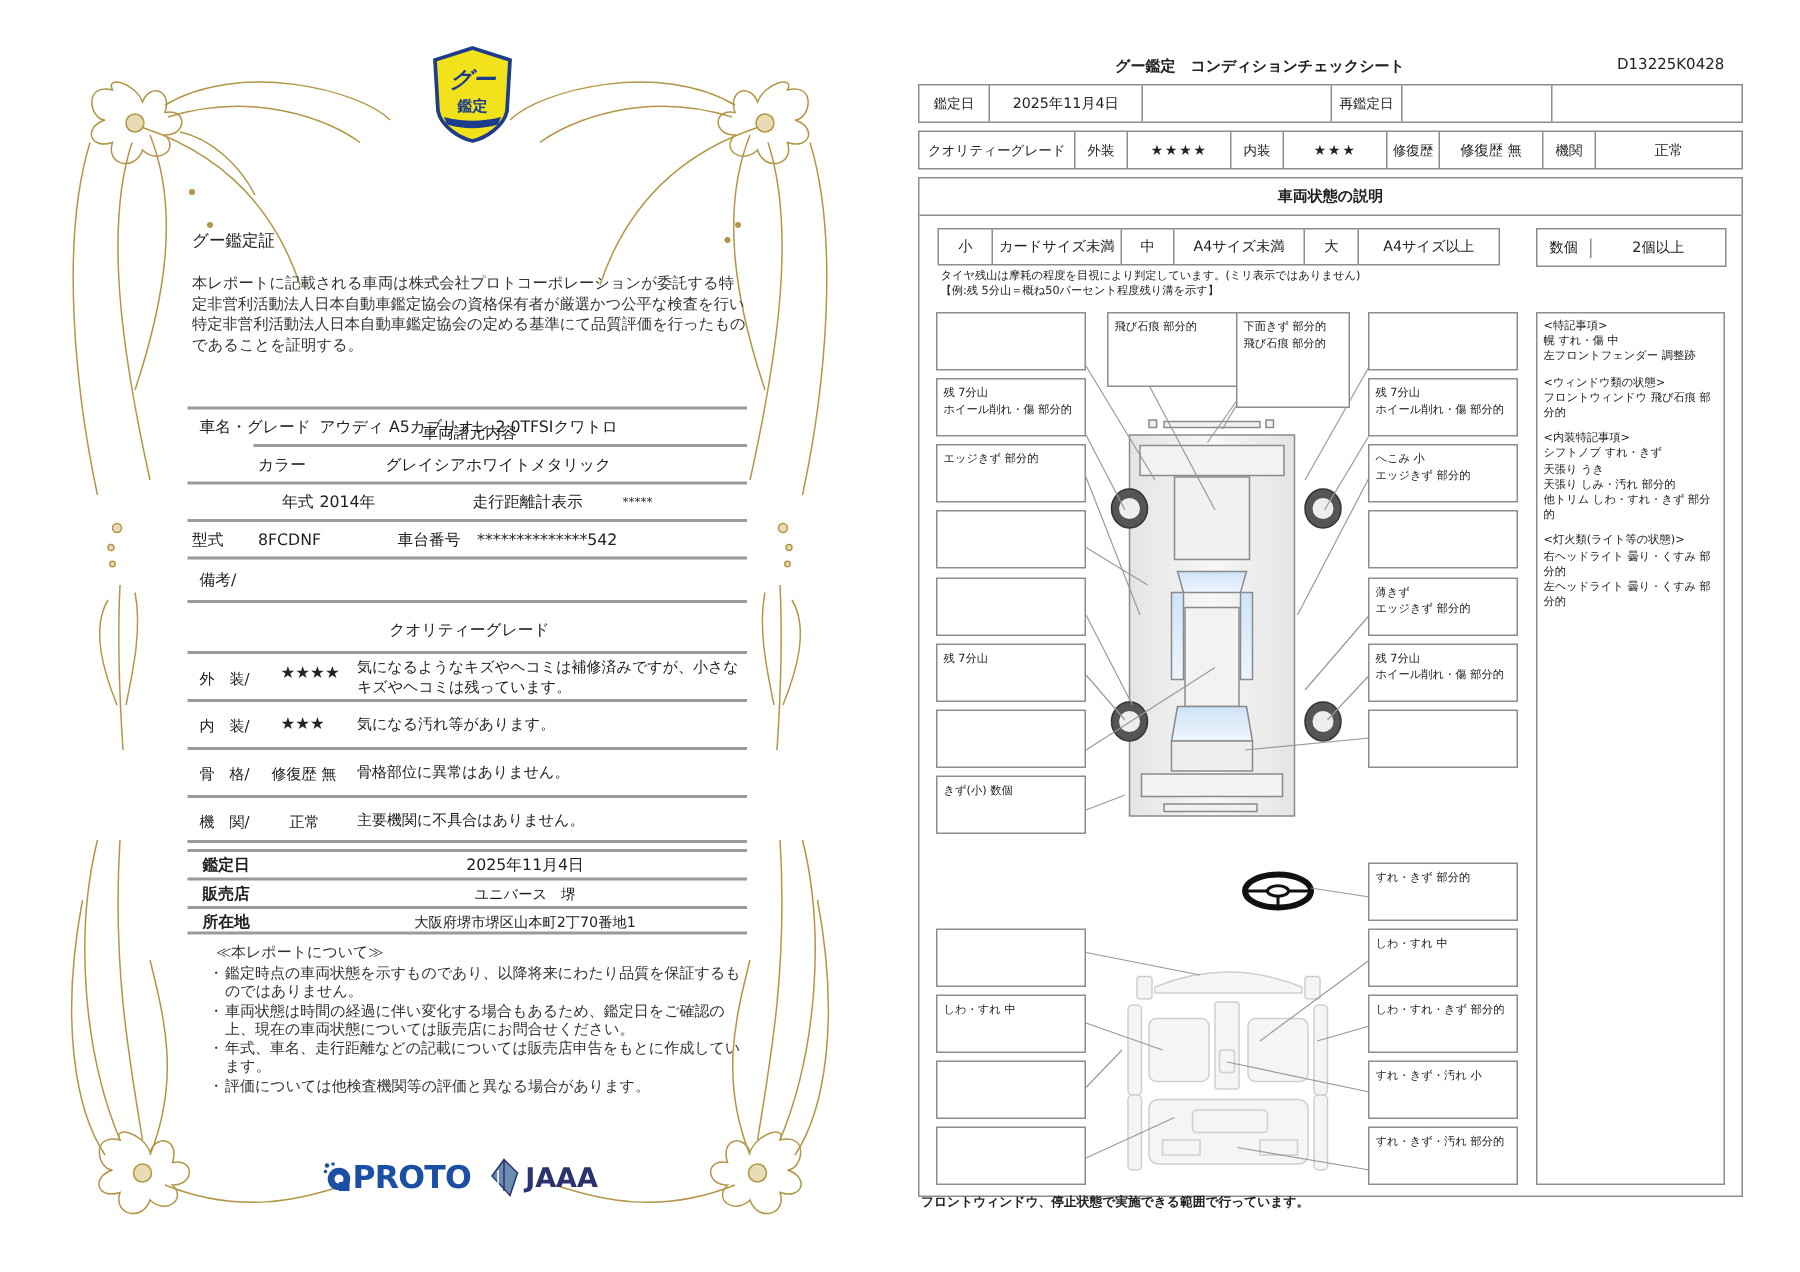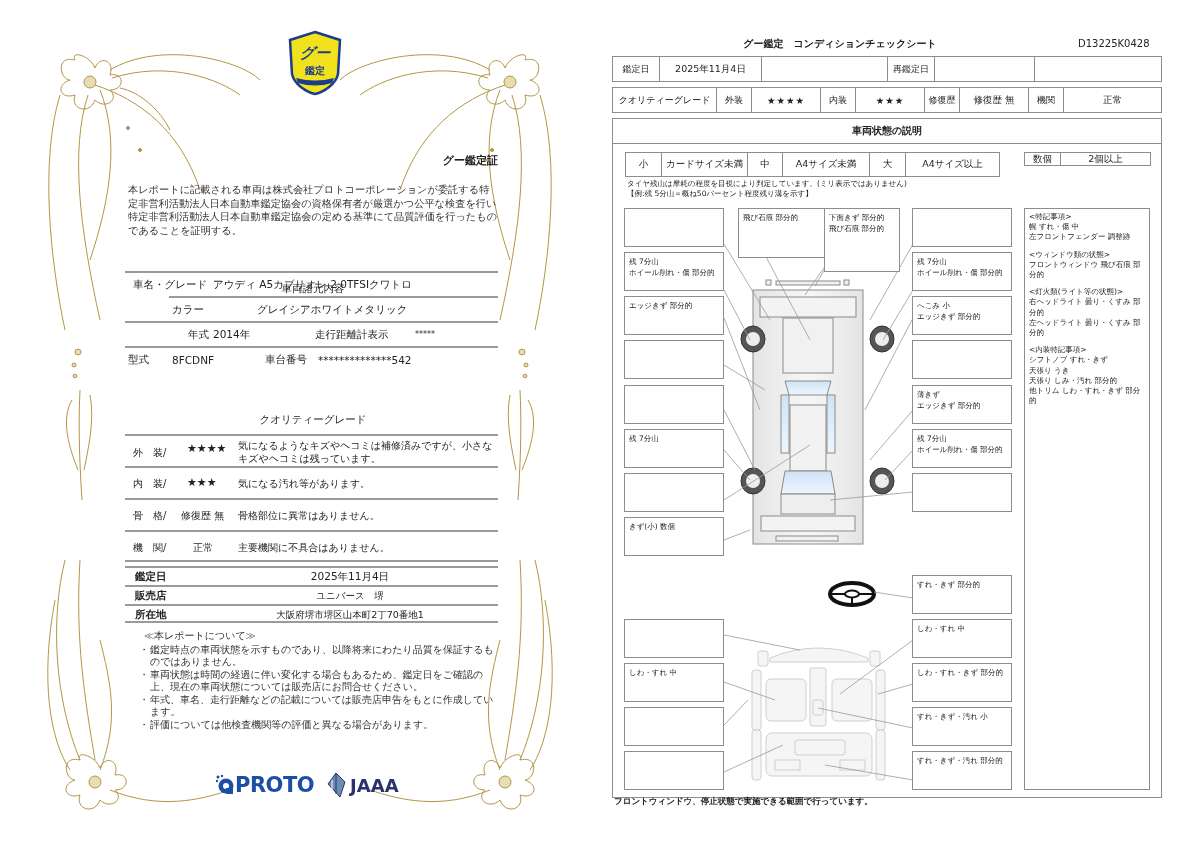--- a/index.html
+++ b/index.html
@@ -7,21 +7,21 @@
   body { position: relative; font-family: "DejaVu Sans", "Liberation Sans", sans-serif; color: #222; }
 
   
   #left { position: absolute; left: 0; top: 0; width: 600px; height: 848px; }
   .ornament { position: absolute; left: 0; top: 0; width: 600px; height: 848px; pointer-events: none; }
   .badge { position: absolute; left: 286px; top: 30px; width: 58px; height: 66px; }
   .script-title { position: absolute; left: 140px; top: 102px; width: 340px; text-align: center;
     font-family: "DejaVu Serif", "Liberation Serif", serif; font-style: italic; font-weight: bold;
     font-size: 34px; color: #a4852e; letter-spacing: -0.5px; white-space: nowrap;
     text-shadow: 0 1px 0 #d9c07a; }
-  .cert-heading { position: absolute; left: 128px; top: 153px; width: 370px; text-align: right; font-size: 11px; font-weight: bold; color: #222; }
+  .cert-heading { position: absolute; left: 128px; top: 153px; width: 370px; text-align: left; font-size: 11px; font-weight: normal; color: #222; }
   .cert-intro { position: absolute; left: 128px; top: 183px; width: 370px; font-family: "DejaVu Serif", "Liberation Serif", serif; font-size: 10.2px; line-height: 13.5px; color: #333; }
 
   .section-title { position: absolute; left: 128px; width: 370px; text-align: center; font-size: 10.5px; color: #222; }
 
   .spec { position: absolute; left: 125px; width: 373px; }
   .spec .row { position: relative; border-top: 2px solid #9a9a9a; font-size: 10.5px; color: #222; display: flex; align-items: center; }
   .spec .row.last { border-bottom: 2px solid #9a9a9a; }
   .spec .cell { position: absolute; white-space: nowrap; }
 
   .grade { position: absolute; left: 125px; width: 373px; }
@@ -162,20 +162,23 @@
       <span class="cell" style="left:19px;margin-left:44px;">年式</span>
       <span class="cell" style="left:88px;">2014年</span>
       <span class="cell" style="left:190px;">走行距離計表示</span>
       <span class="cell" style="left:290px;font-size:8px;">*****</span>
     </div>
     <div class="row" style="height:25px;">
       <span class="cell" style="left:3px;">型式</span>
       <span class="cell" style="left:47px;">8FCDNF</span>
       <span class="cell" style="left:140px;">車台番号</span>
       <span class="cell" style="left:193px;">**************542</span>
+    </div>
+    <div class="row last" style="height:31px;">
+      <span class="cell" style="left:8px;">備考/</span>
     </div>
   </div>
 
   <div class="section-title" style="top:413px;">クオリティーグレード</div>
   <div class="grade" style="top:434px;">
     <div class="row" style="height:32px;">
       <span class="cell" style="left:8px;top:10px;">外　装/</span>
       <span class="cell" style="left:62px;top:6px;font-size:11px;">★★★★</span>
       <span class="cell desc" style="left:113px;top:3px;">気になるようなキズやヘコミは補修済みですが、小さなキズやヘコミは残っています。</span>
     </div>
@@ -283,21 +286,21 @@
     <div class="state-head">車両状態の説明</div>
 
     <div class="tbl" style="left:12px;top:33px;width:375px;height:25px;">
       <div class="c" style="width:36px;">小</div>
       <div class="c" style="width:86px;">カードサイズ未満</div>
       <div class="c" style="width:35px;">中</div>
       <div class="c" style="width:87px;">A4サイズ未満</div>
       <div class="c" style="width:36px;">大</div>
       <div class="c" style="flex:1;">A4サイズ以上</div>
     </div>
-    <div class="tbl" style="left:411px;top:33px;width:127px;height:14px;align-items:center;">
+    <div class="tbl" style="left:411px;top:33px;width:127px;height:26px;align-items:center;">
       <div class="c" style="width:36px;">数個</div>
       <div class="c" style="flex:1;">2個以上</div>
     </div>
 
     <div class="legend-note">
       <div>タイヤ残山は摩耗の程度を目視により判定しています。(ミリ表示ではありません)</div>
       <div>【例:残 5分山＝概ね50パーセント程度残り溝を示す】</div>
     </div>
   </div>
 
@@ -442,27 +445,27 @@
     <div class="grp">
       <div>&lt;特記事項&gt;</div>
       <div>幌 すれ・傷 中</div>
       <div>左フロントフェンダー 調整跡</div>
     </div>
     <div class="grp">
       <div>&lt;ウィンドウ類の状態&gt;</div>
       <div>フロントウィンドウ 飛び石痕 部分的</div>
     </div>
     <div class="grp">
-      <div>&lt;灯火類(ライト等の状態)&gt;</div>
-      <div>右ヘッドライト 曇り・くすみ 部分的</div>
-      <div>左ヘッドライト 曇り・くすみ 部分的</div>
-    </div>
-    <div class="grp">
       <div>&lt;内装特記事項&gt;</div>
       <div>シフトノブ すれ・きず</div>
       <div>天張り うき</div>
       <div>天張り しみ・汚れ 部分的</div>
       <div>他トリム しわ・すれ・きず 部分的</div>
     </div>
+    <div class="grp">
+      <div>&lt;灯火類(ライト等の状態)&gt;</div>
+      <div>右ヘッドライト 曇り・くすみ 部分的</div>
+      <div>左ヘッドライト 曇り・くすみ 部分的</div>
+    </div>
   </div>
 
   <div class="footer-note">フロントウィンドウ、停止状態で実施できる範囲で行っています。</div>
 </div>
 
 </body></html>

